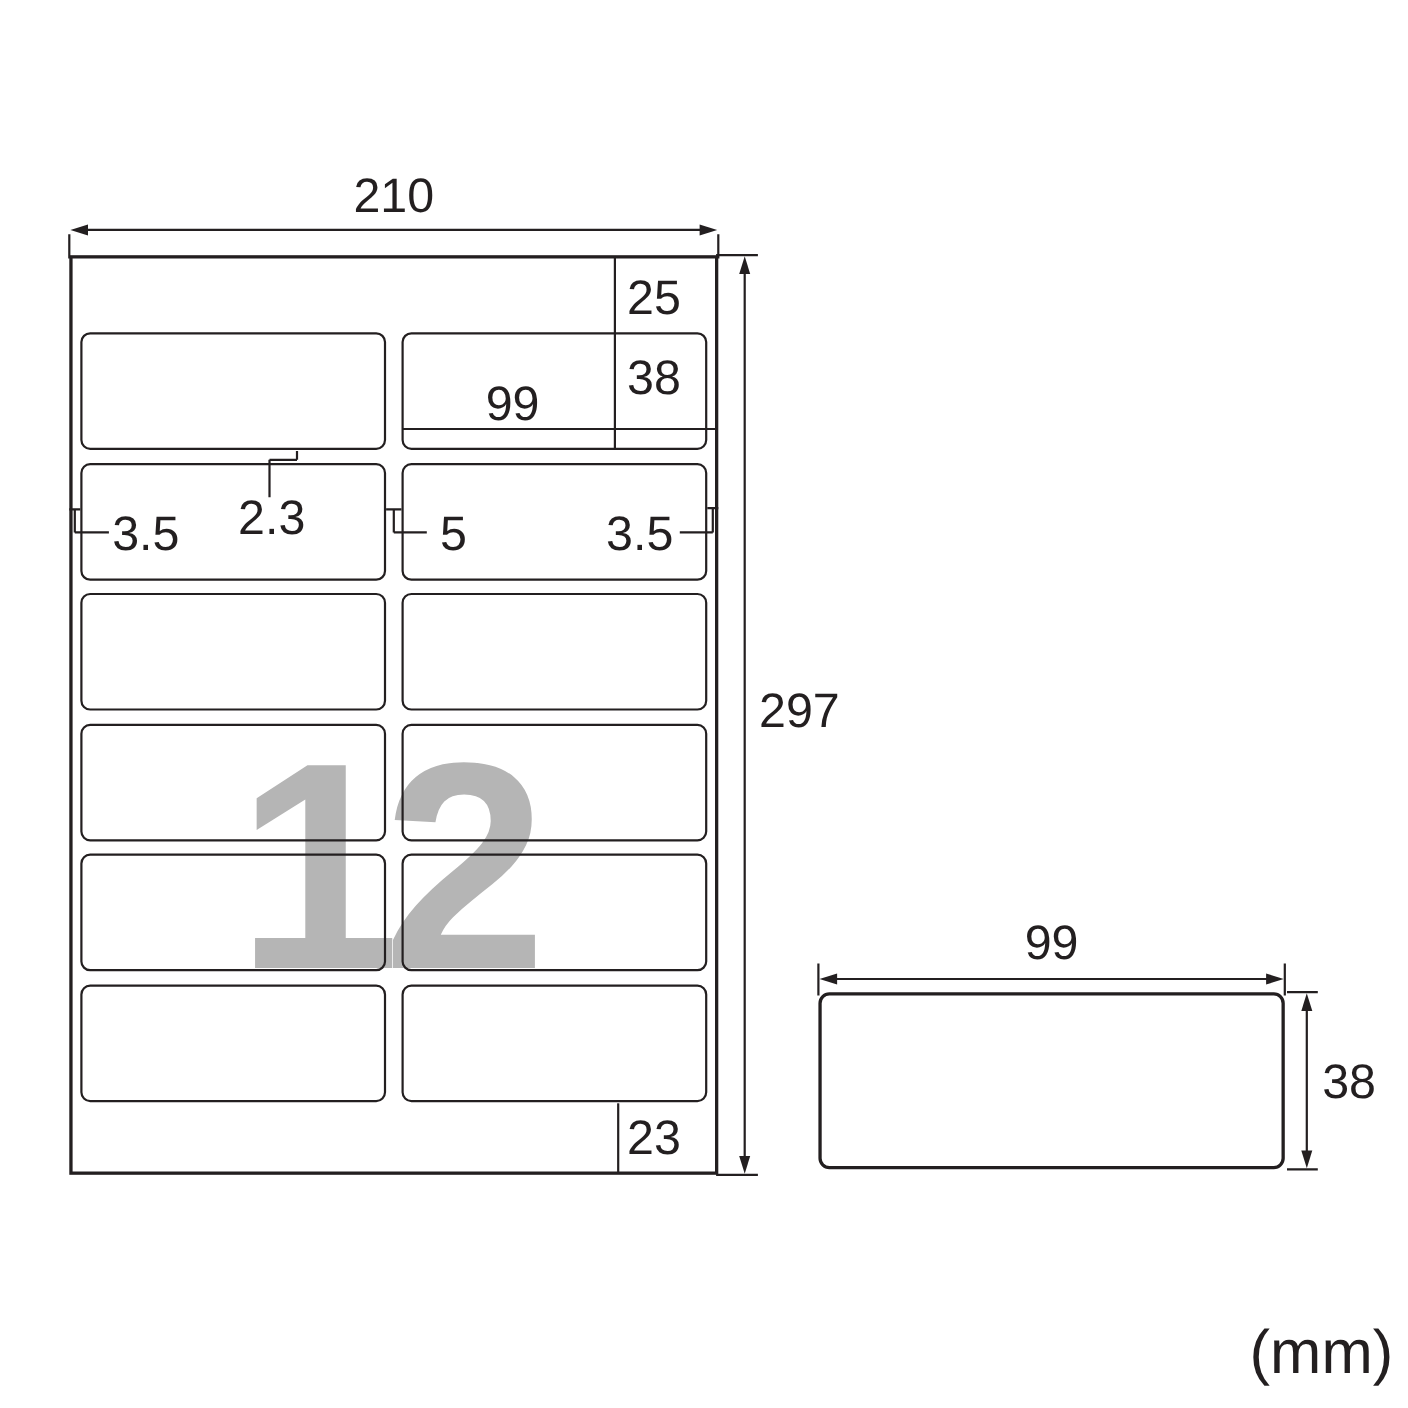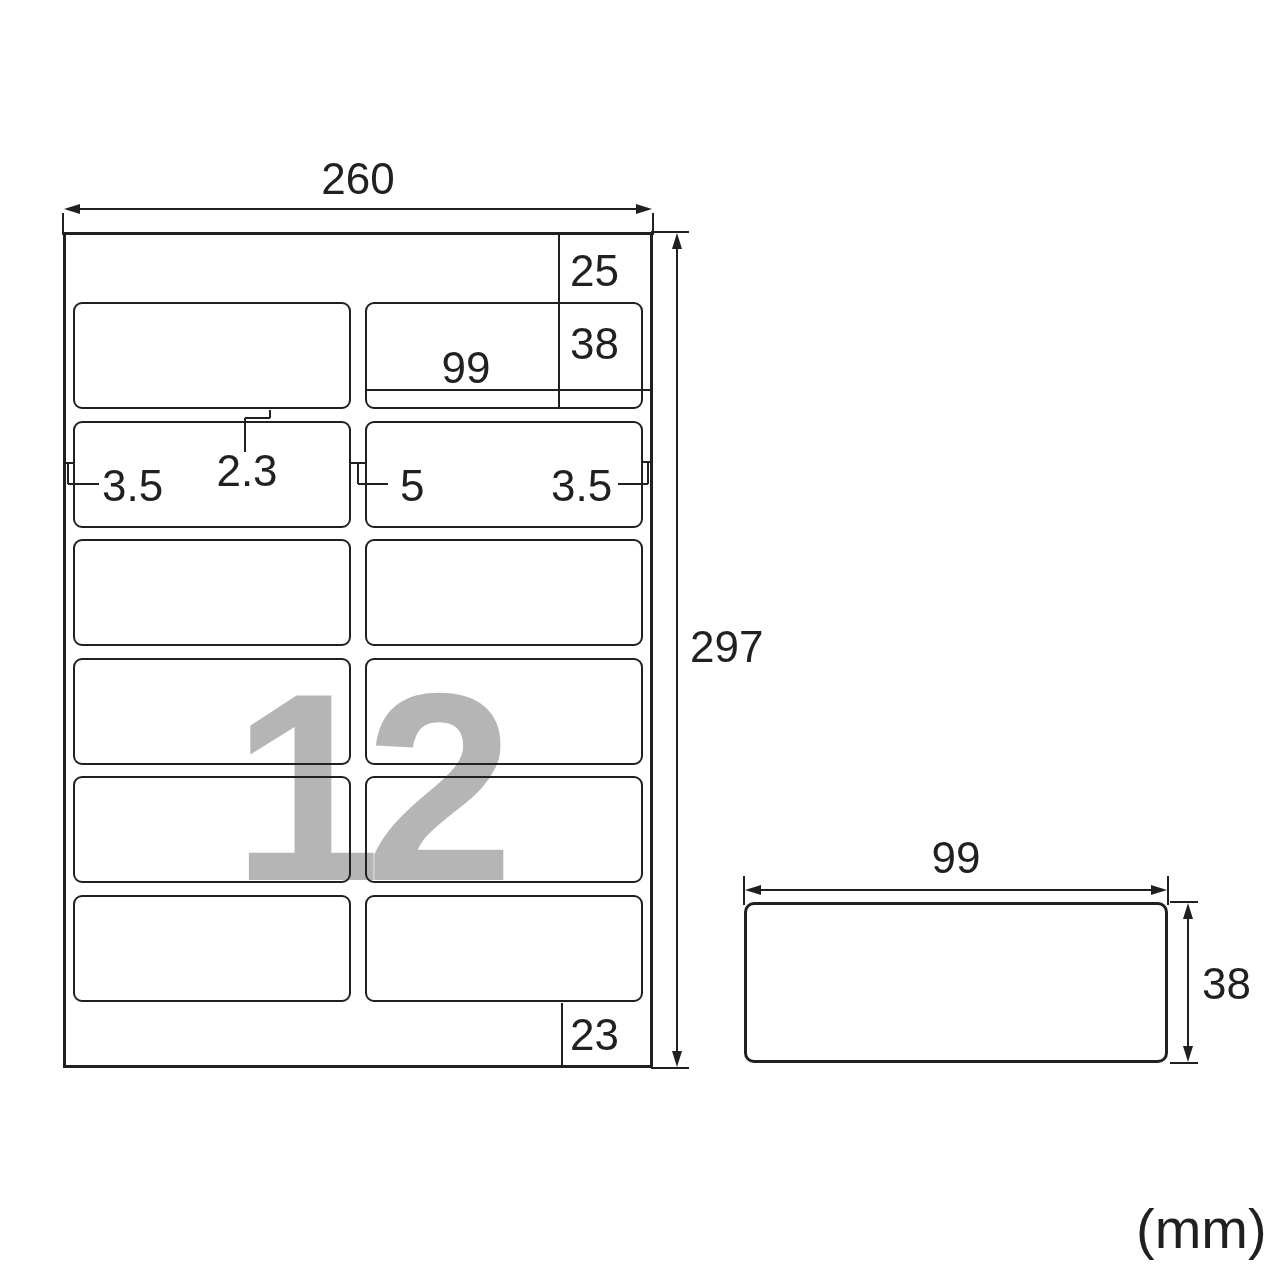--- a/index.html
+++ b/index.html
@@ -10,21 +10,21 @@
   .abs{position:absolute;}
   
   #sheet{
     left:63px;top:232px;width:590px;height:836px;
     border:3px solid #231f20;box-sizing:border-box;background:transparent;z-index:2;
   }
   
   #overlay-count{
     left:215px;top:672px;width:300px;height:230px;z-index:1;
     font-size:268px;line-height:230px;font-weight:bold;color:#b5b5b5;
-    text-align:center;letter-spacing:-0.06em;
+    text-align:left;letter-spacing:-0.06em;
   }
   #overlay-suffix{
     left:235px;top:908px;width:250px;z-index:1;
     font-size:70px;line-height:78px;font-weight:bold;color:#b5b5b5;
     text-align:center;letter-spacing:8px;
   }
   
   .cell{
     position:absolute;width:278px;height:107px;box-sizing:border-box;
     border:2px solid #231f20;border-radius:9px;background:transparent;z-index:3;
@@ -127,21 +127,21 @@
       <polygon points="1167,890 1151,885 1151,895"></polygon>
     </g>
 
     <g>
       <path d="M1170 902 H1198 M1170 1063 H1198 M1188 910 V1055"></path>
       <polygon points="1188,903 1183,919 1193,919"></polygon>
       <polygon points="1188,1062 1183,1046 1193,1046"></polygon>
     </g>
   </svg>
 
-  <div class="dim ctr" id="t-210">260</div>
+  <div class="dim ctr" id="t-210">210</div>
   <div class="dim" id="t-297">297</div>
   <div class="dim" id="t-25">25</div>
   <div class="dim" id="t-38a">38</div>
   <div class="dim ctr" id="t-99a">99</div>
   <div class="dim" id="t-35L">3.5</div>
   <div class="dim ctr" id="t-42">2.3</div>
   <div class="dim" id="t-5">5</div>
   <div class="dim" id="t-35R">3.5</div>
   <div class="dim" id="t-23">23</div>
   <div class="dim ctr" id="t-99b">99</div>

